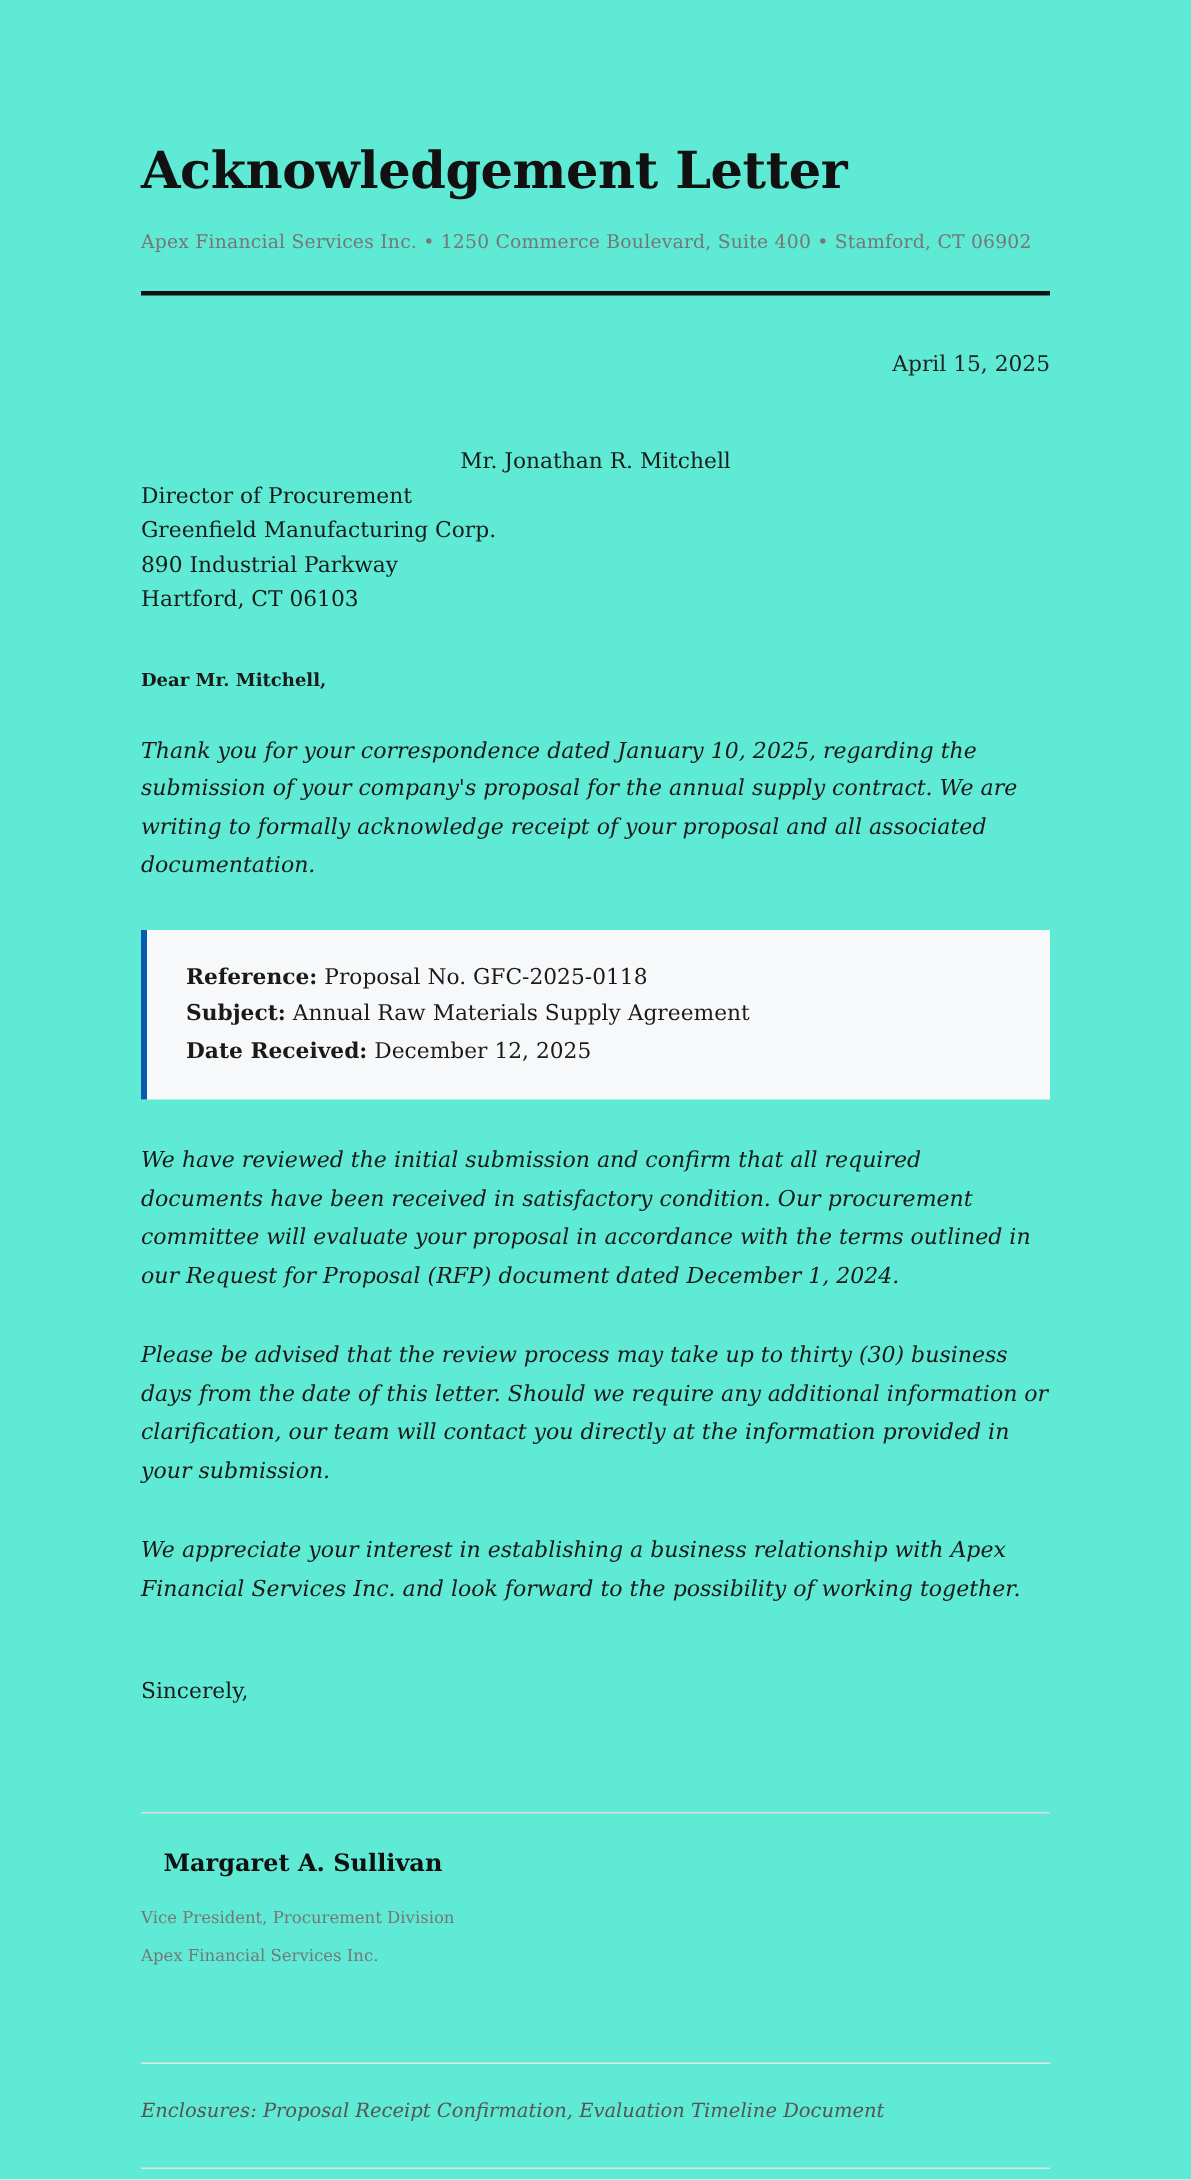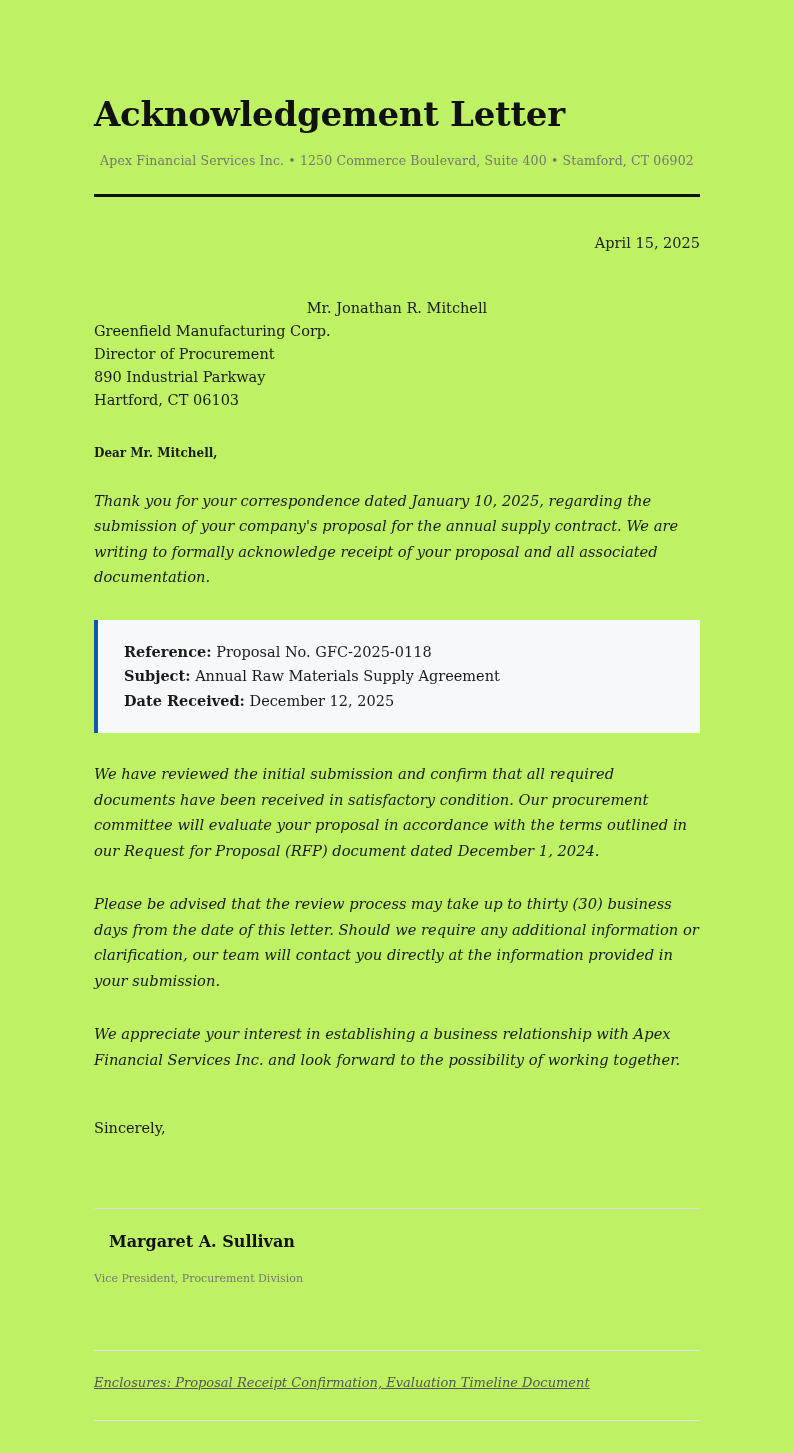--- a/index.html
+++ b/index.html
@@ -12,41 +12,40 @@
     min-height: 1453px;
     font-family: "DejaVu Serif", "Liberation Serif", serif;
     color: #1a1a1a;
     -webkit-font-smoothing: antialiased;
   }
   .page {
     width: 794px;
     min-height: 1453px;
     box-sizing: border-box;
     padding: 95px 94px 0 94px;
-    background: #bef264;
+    background: #5eead4;
     position: relative;
   }
 
   
   .letter-title {
     font-family: "DejaVu Serif", "Liberation Serif", serif;
     font-size: 34px;
     font-weight: 700;
     letter-spacing: -0.3px;
     line-height: 1.15;
     margin: 0 0 18px 0;
     color: #111111;
   }
   .org-line {
     font-size: 12.5px;
     color: #767676;
     letter-spacing: 0.15px;
     line-height: 1.4;
     margin: 0;
-    text-align: center;
   }
   .header-rule {
     border: none;
     border-top: 3px solid #111111;
     margin: 24px 0 0 0;
   }
 
   
   .date-line {
     text-align: right;
@@ -137,21 +136,20 @@
     border: none;
     border-top: 1px solid #e4e4e4;
     margin: 60px 0 0 0;
   }
   .enclosures {
     margin: 22px 0 0 0;
     font-size: 13px;
     font-style: italic;
     color: #555555;
     line-height: 1.5;
-    text-decoration: underline;
   }
   .footer-rule {
     border: none;
     border-top: 1px solid #e4e4e4;
     margin: 28px 0 0 0;
   }
 </style>
 </head>
 <body>
 
@@ -160,22 +158,22 @@
   <div>
     <h1 class="letter-title">Acknowledgement Letter</h1>
     <p class="org-line">Apex Financial Services Inc. • 1250 Commerce Boulevard, Suite 400 • Stamford, CT 06902</p>
     <hr class="header-rule">
   </div>
 
   <p class="date-line">April 15, 2025</p>
 
   <div class="recipient">
     <div class="name">Mr. Jonathan R. Mitchell</div>
+    <div>Director of Procurement</div>
     <div>Greenfield Manufacturing Corp.</div>
-    <div>Director of Procurement</div>
     <div>890 Industrial Parkway</div>
     <div>Hartford, CT 06103</div>
   </div>
 
   <p class="salutation">Dear Mr. Mitchell,</p>
 
   <p class="body-par">Thank you for your correspondence dated January 10, 2025, regarding the submission of your company's proposal for the annual supply contract. We are writing to formally acknowledge receipt of your proposal and all associated documentation.</p>
 
   <div class="ref-box">
     <div class="ref-row">
@@ -196,20 +194,21 @@
   <p class="body-par">Please be advised that the review process may take up to thirty (30) business days from the date of this letter. Should we require any additional information or clarification, our team will contact you directly at the information provided in your submission.</p>
   <p class="body-par">We appreciate your interest in establishing a business relationship with Apex Financial Services Inc. and look forward to the possibility of working together.</p>
 
   <p class="closing">Sincerely,</p>
 
   <hr class="sig-rule">
 
   <div class="sig-block">
     <p class="sig-name">Margaret A. Sullivan</p>
     <p class="sig-meta">Vice President, Procurement Division</p>
+    <p class="sig-meta">Apex Financial Services Inc.</p>
   </div>
 
   <hr class="enc-rule-top">
   <p class="enclosures">Enclosures: Proposal Receipt Confirmation, Evaluation Timeline Document</p>
 
   <hr class="footer-rule">
 
 </div>
 
 </body></html>

